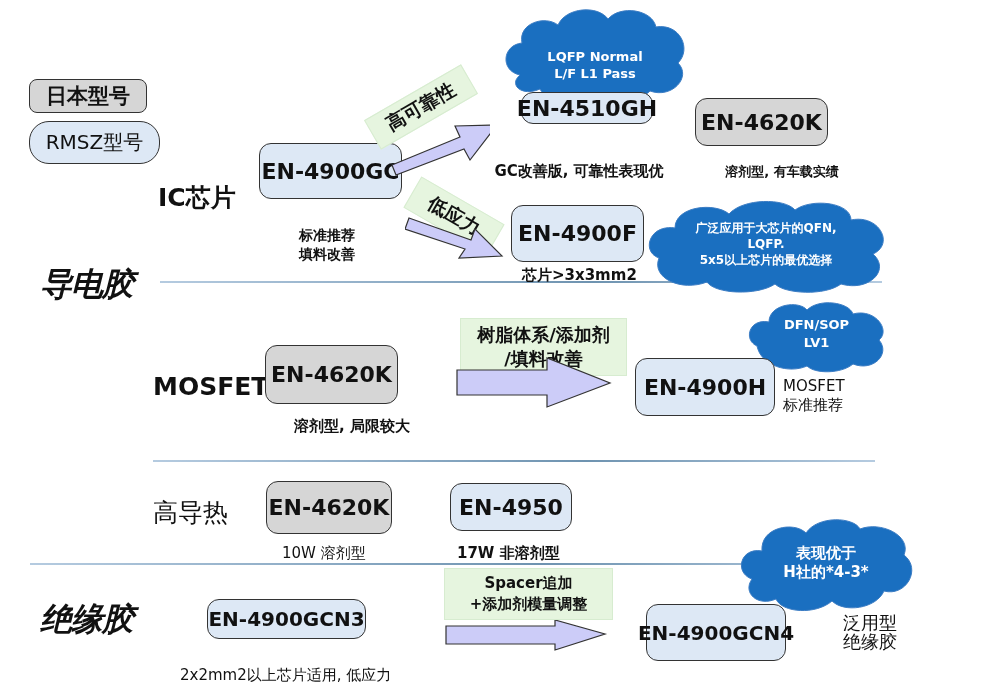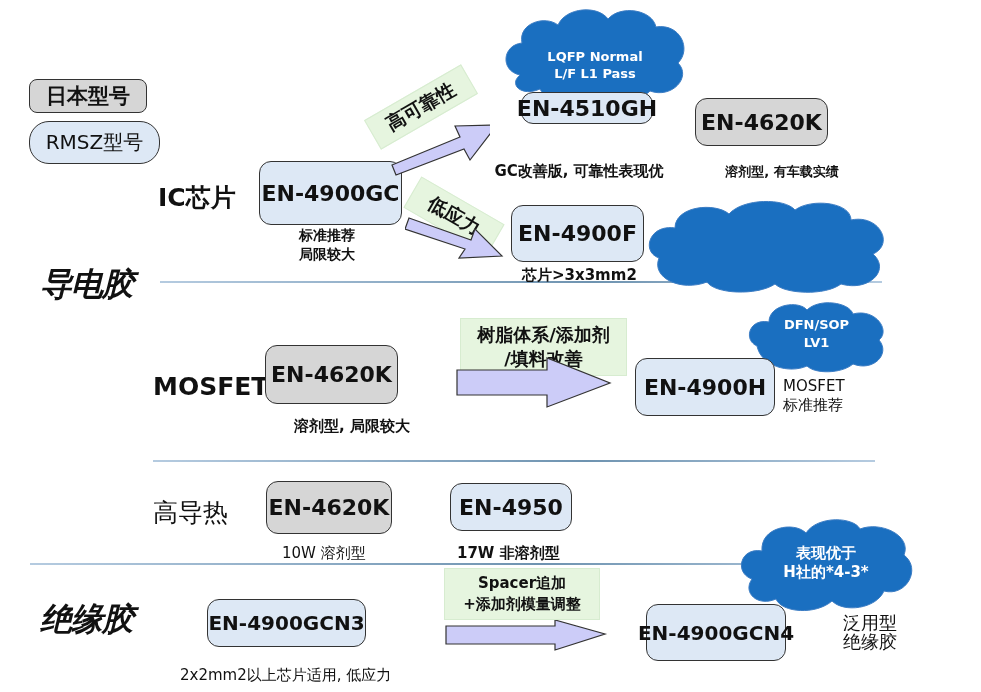--- a/index.html
+++ b/index.html
@@ -37,26 +37,26 @@
 <div class="section" style="left:40px;top:598px;">绝缘胶</div>
 
 <div class="divider" style="left:160px;top:281px;width:722px;"></div>
 <div class="divider" style="left:153px;top:460px;width:722px;"></div>
 <div class="divider" style="left:30px;top:563px;width:850px;"></div>
 
 <div class="cat" style="left:158px;top:181px;">IC芯片</div>
 <div class="cat" style="left:153px;top:372px;">MOSFET</div>
 <div class="cat" style="left:153px;top:496px;font-weight:normal;">高导热</div>
 
-<div class="box blue" style="left:259px;top:161px;width:143px;height:64px;border-radius:12px;">
+<div class="box blue" style="left:259px;top:143px;width:143px;height:56px;border-radius:12px;">
   <span>EN-4900GC</span>
 </div>
 <div class="note b" style="left:272px;top:226px;width:110px;">
   <div>标准推荐</div>
-  <div>局限较大</div>
+  <div>填料改善</div>
 </div>
 
 <div class="greenlabel" style="left:365px;top:90px;width:112px;height:34px;font-size:19px;transform:rotate(-30deg);">
   <span>高可靠性</span>
 </div>
 <svg class="abs arrow" style="left:390px;top:120px;width:100px;height:60px;">
   <polygon points="2,45 70,17 65,6 107,5 80,40 74,29 6,55" fill="#ccccf8" stroke="#333" stroke-width="1.2"></polygon>
 </svg>
 
 <div class="greenlabel" style="left:406px;top:198px;width:96px;height:36px;font-size:19px;transform:rotate(30deg);">
@@ -88,20 +88,25 @@
 
 <div class="box blue" style="left:511px;top:205px;width:133px;height:57px;">
   <span>EN-4900F</span>
 </div>
 <div class="note b" style="left:522px;top:266px;font-size:15px;">芯片&gt;3x3mm2</div>
 
 <div class="cloud" style="left:645px;top:198px;width:242px;height:92px;">
   <svg viewBox="0 0 242 92">
     <path d="M14,60 C-4,54 4,26 30,30 C30,8 70,4 84,16 C98,0 140,0 150,12 C166,0 206,4 206,22 C234,16 250,46 228,56 C246,72 224,94 196,86 C180,98 140,96 130,86 C112,98 70,96 62,84 C36,94 6,80 14,60 Z" fill="#1a6fc0" stroke="#3c7dc4" stroke-width="1"></path>
   </svg>
+  <div class="ctext" style="top:22px;font-size:12px;line-height:16px;">
+    <div>广泛应用于大芯片的QFN,</div>
+    <div>LQFP.</div>
+    <div>5x5以上芯片的最优选择</div>
+  </div>
 </div>
 
 <div class="box grey" style="left:265px;top:345px;width:133px;height:59px;">
   <span>EN-4620K</span>
 </div>
 <div class="note b" style="left:294px;top:417px;font-size:15px;">溶剂型, 局限较大</div>
 
 <div class="greenlabel" style="left:460px;top:318px;width:167px;height:58px;font-size:18px;line-height:24px;flex-direction:column;">
   <div>树脂体系/添加剂</div>
   <div>/填料改善</div>
@@ -131,26 +136,26 @@
 <div class="box grey" style="left:266px;top:481px;width:126px;height:53px;">
   <span>EN-4620K</span>
 </div>
 <div class="note" style="left:282px;top:544px;font-size:15px;">10W 溶剂型</div>
 
 <div class="box blue" style="left:450px;top:483px;width:122px;height:48px;text-align:center;">
   <span>EN-4950</span>
 </div>
 <div class="note b" style="left:457px;top:544px;font-size:15px;">17W 非溶剂型</div>
 
-<div class="box blue" style="left:207px;top:599px;width:159px;height:48px;font-size:20px;">
+<div class="box blue" style="left:207px;top:599px;width:159px;height:40px;font-size:20px;">
   <span>EN-4900GCN3</span>
 </div>
 <div class="note" style="left:180px;top:666px;font-size:15px;">2x2mm2以上芯片适用, 低应力</div>
 
-<div class="greenlabel" style="left:444px;top:568px;width:156px;height:52px;font-size:15px;line-height:21px;flex-direction:column;">
+<div class="greenlabel" style="left:444px;top:568px;width:169px;height:52px;font-size:15px;line-height:21px;flex-direction:column;">
   <div>Spacer追加</div>
   <div>+添加剂模量调整</div>
 </div>
 <svg class="abs arrow" style="left:445px;top:620px;width:165px;height:35px;">
   <polygon points="1,6 110,6 110,0 160,14 110,30 110,24 1,24" fill="#ccccf8" stroke="#333" stroke-width="1.2"></polygon>
 </svg>
 
 <div class="cloud" style="left:736px;top:517px;width:180px;height:92px;">
   <svg viewBox="0 0 180 92">
     <path d="M16,62 C-2,56 4,30 26,34 C24,10 58,4 70,16 C82,-2 118,0 124,12 C144,4 176,18 168,38 C186,52 170,80 148,74 C140,92 108,96 96,84 C80,98 46,96 40,82 C22,90 6,76 16,62 Z" fill="#1a6fc0" stroke="#3c7dc4" stroke-width="1"></path>

